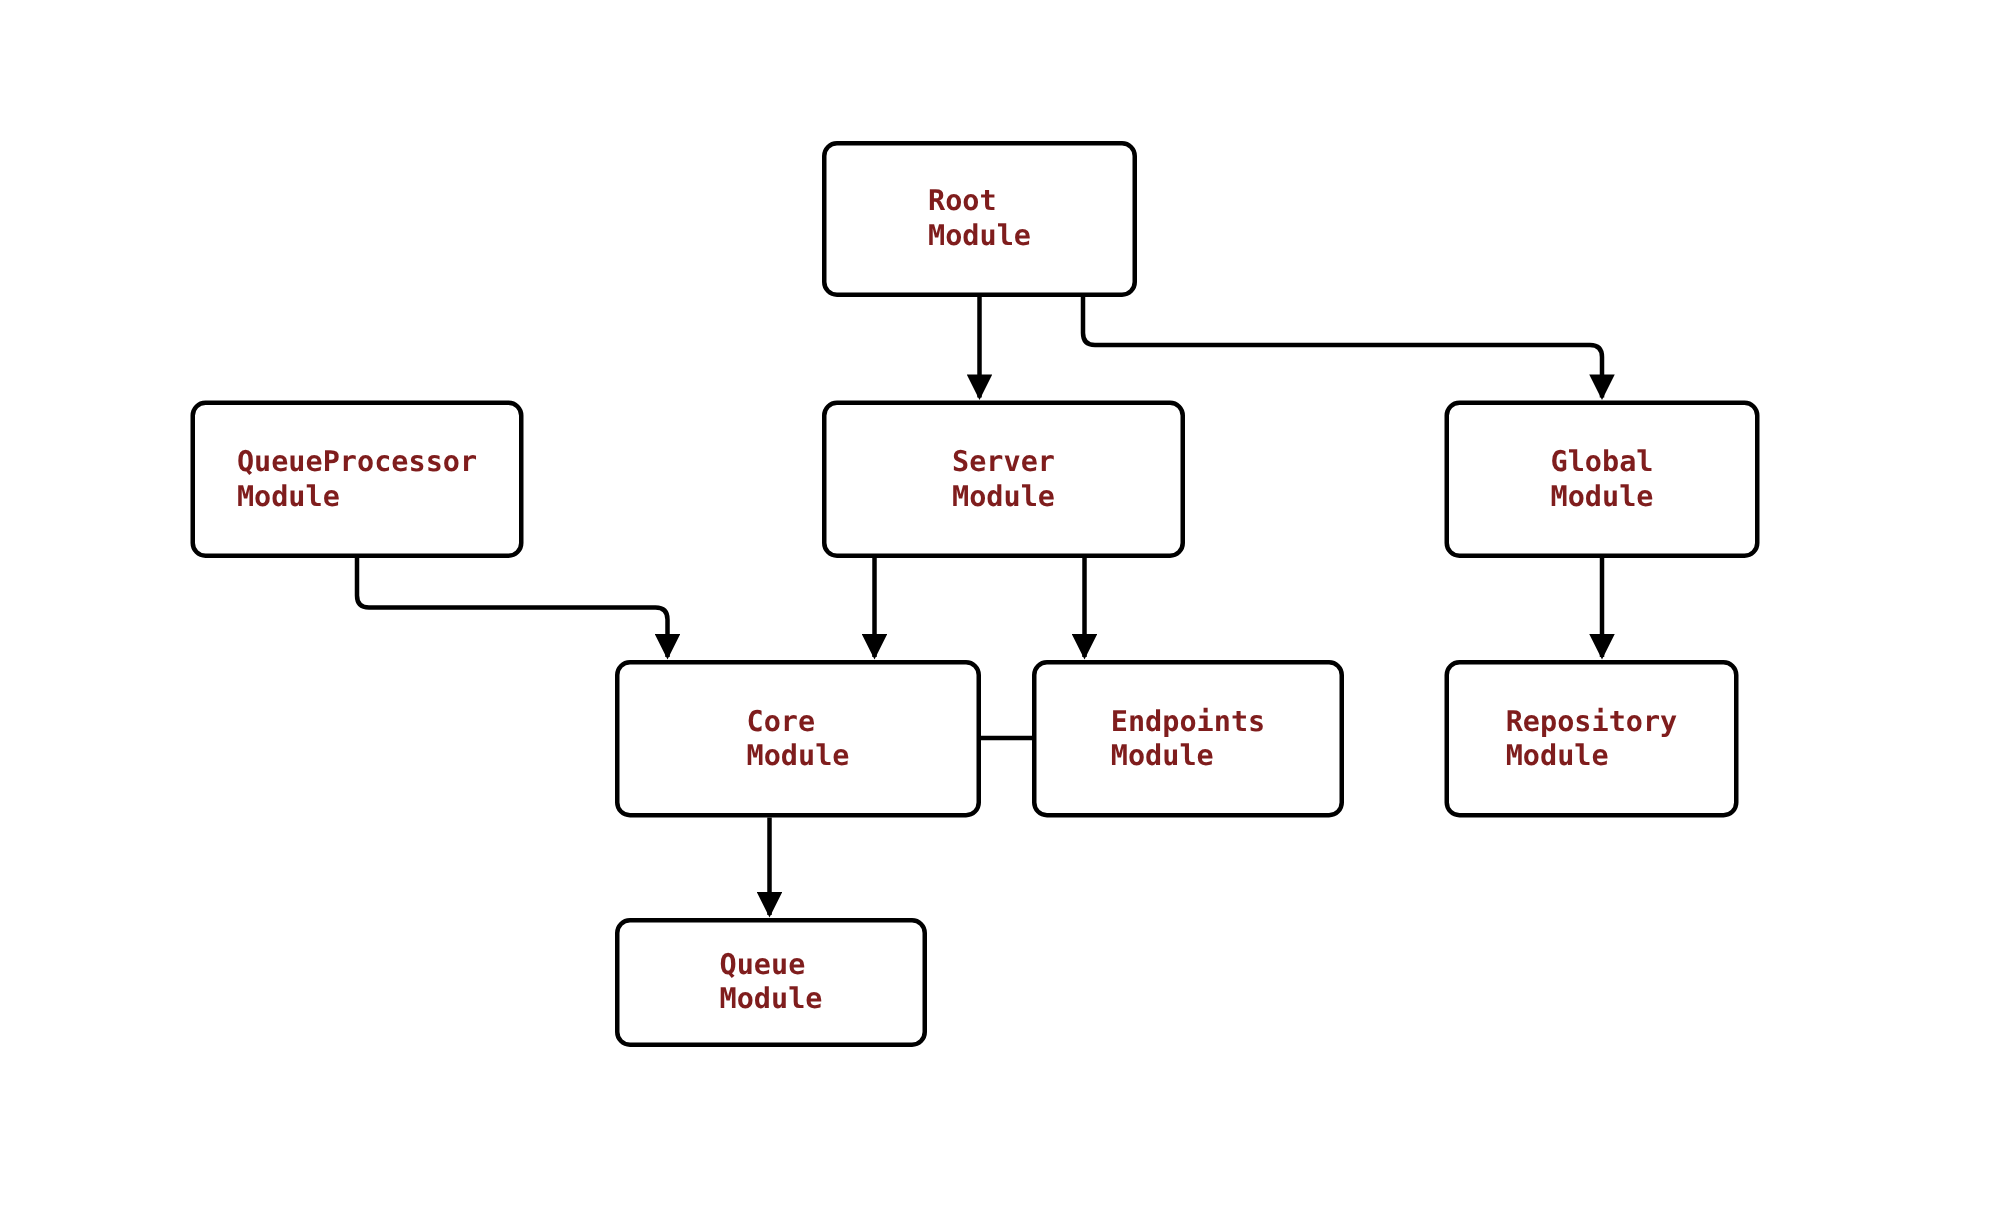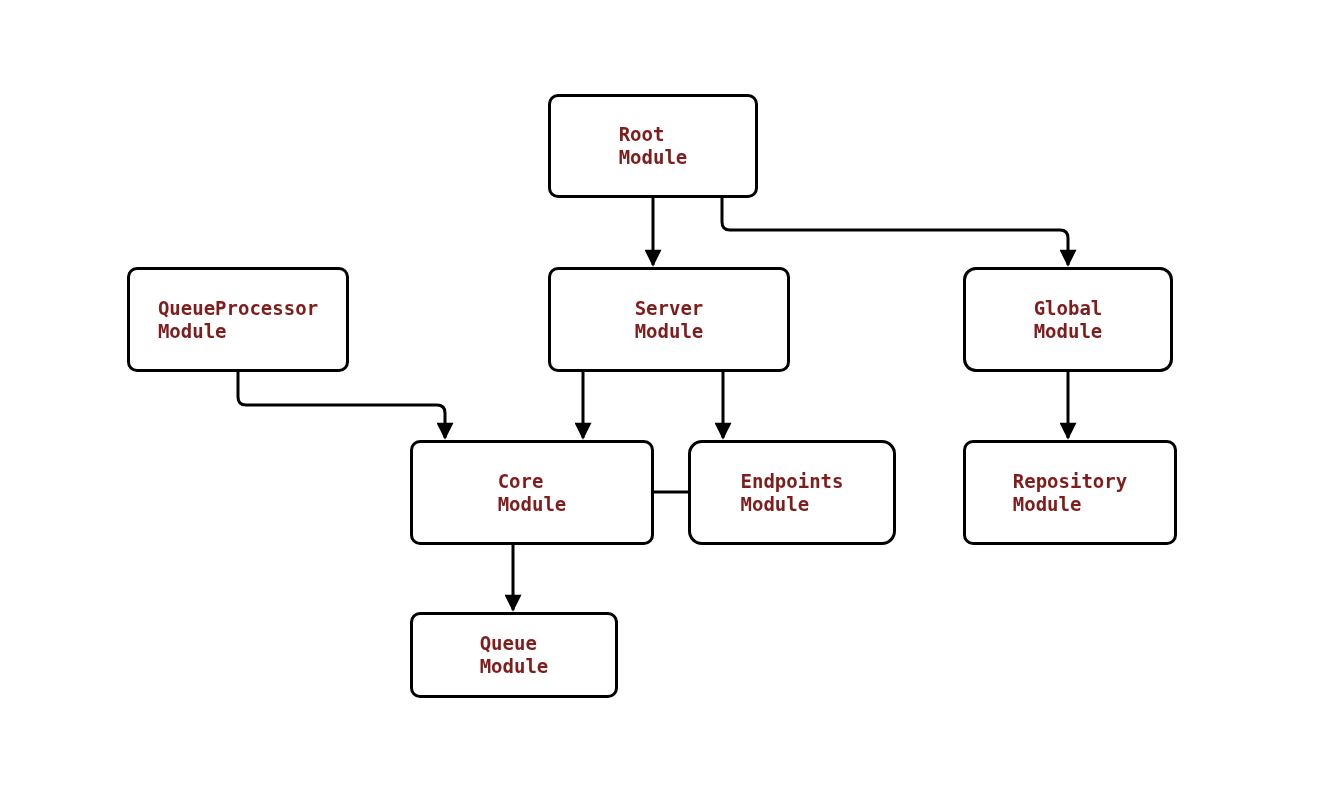--- a/index.html
+++ b/index.html
@@ -34,24 +34,24 @@
     text-align: left;
     font-weight: bold;
     font-size: 19px;
     line-height: 23px;
     color: #7f1d1d;
     white-space: pre-line;
   }
   .node-root          { left: 548px; top:  94px; width: 210px; height: 104px; }
   .node-queueprocessor{ left: 115px; top: 267px; width: 222px; height: 105px; margin-left: 12px; }
   .node-server        { left: 548px; top: 267px; width: 242px; height: 105px; }
-  .node-global        { left: 963px; top: 267px; width: 210px; height: 105px; border-radius: 13px; }
+  .node-global        { left: 963px; top: 267px; width: 210px; height: 105px; }
   .node-core          { left: 410px; top: 440px; width: 244px; height: 105px; }
-  .node-endpoints     { left: 688px; top: 440px; width: 208px; height: 105px; border-radius: 14px; }
-  .node-repository    { left: 963px; top: 440px; width: 214px; height: 105px; }
+  .node-endpoints     { left: 688px; top: 440px; width: 208px; height: 105px; }
+  .node-repository    { left: 963px; top: 440px; width: 196px; height: 105px; }
   .node-queue         { left: 410px; top: 612px; width: 208px; height: 86px; }
 </style>
 </head>
 <body>
 
 <div class="canvas">
 
   <svg class="edges-layer" width="1337" height="809" viewBox="0 0 1337 809" xmlns="http://www.w3.org/2000/svg">
     <defs>
       <marker id="arrow" viewBox="0 0 10 10" refX="9" refY="5" markerUnits="userSpaceOnUse" markerWidth="19" markerHeight="17" orient="auto">

